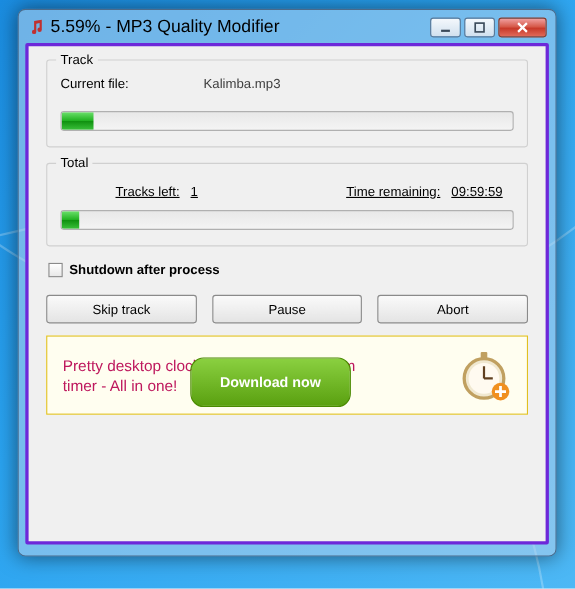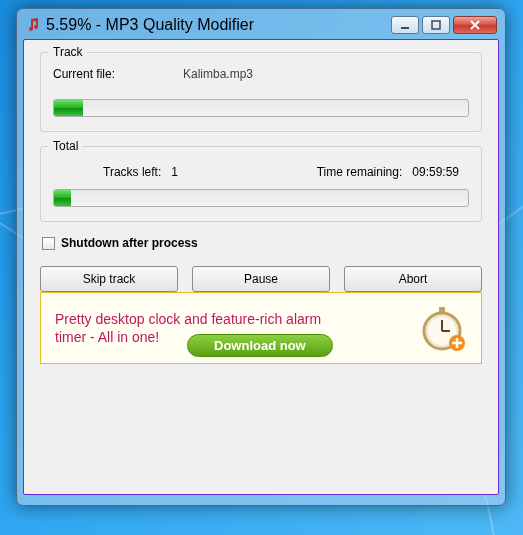--- a/index.html
+++ b/index.html
@@ -48,21 +48,21 @@
     font-size: 10px; color: #3a4a5a;
   }
   .win-btn.close {
     width: 44px;
     background: linear-gradient(#f0a0a0, #d65a4a 45%, #c83a2a 55%, #e06a5a);
     border-color: #8a3a2a;
     color: #fff;
   }
   .client {
     background: #f0f0f0;
-    border: 1px solid #6d28d9;
+    border: 3px solid #6d28d9;
     border-radius: 2px;
     width: 100%;
     height: calc(100% - 28px);
     padding: 12px 16px 10px 16px;
     position: relative;
   }
   .group {
     border: 1px solid #d0d0d0;
     border-radius: 3px;
     padding: 14px 12px 14px 12px;
@@ -90,29 +90,30 @@
   }
   .progress-fill {
     height: 100%;
     background: linear-gradient(#6be06b, #1fb01f 50%, #0f900f 51%, #3ac03a);
     position: absolute; left: 0; top: 0;
   }
   .total-row {
     display: flex;
     margin: 4px 0 8px 0;
     padding: 0 10px;
+    text-decoration: underline;
   }
   .total-row .seg { display: flex; gap: 10px; }
   .checkbox-row { display: flex; align-items: center; gap: 6px; margin: 0 0 16px 2px; font-weight: bold; }
   .checkbox {
     width: 13px; height: 13px;
     border: 1px solid #8a8a8a;
     background: linear-gradient(#fff, #e8e8e8);
   }
-  .btn-row { display: flex; gap: 14px; margin-bottom: 0; }
+  .btn-row { display: flex; gap: 14px; margin-bottom: 11px; }
   .btn {
     flex: 1;
     height: 26px;
     border: 1px solid #8a8a8a;
     border-radius: 3px;
     background: linear-gradient(#fafafa, #e4e4e4);
     display: flex; align-items: center; justify-content: center;
     color: #000;
   }
   .ad {
@@ -125,27 +126,27 @@
     position: relative;
   }
   .ad-text {
     color: #be185d;
     font-size: 14px;
     line-height: 1.3;
     width: 300px;
   }
   .ad-btn {
     position: absolute;
-    left: 146px; bottom: 6px;
+    left: 130px; bottom: 6px;
     background: linear-gradient(#8ad040, #5aa010);
     color: #fff;
     font-weight: bold;
     font-size: 13px;
     border-radius: 12px;
-    padding: 3px 26px;
+    padding: 14px 26px;
     border: 1px solid #4a8a00;
   }
   .ad-icon {
     position: absolute;
     right: 14px; top: 10px;
     width: 50px; height: 50px;
   }
 </style>
 </head>
 <body>

